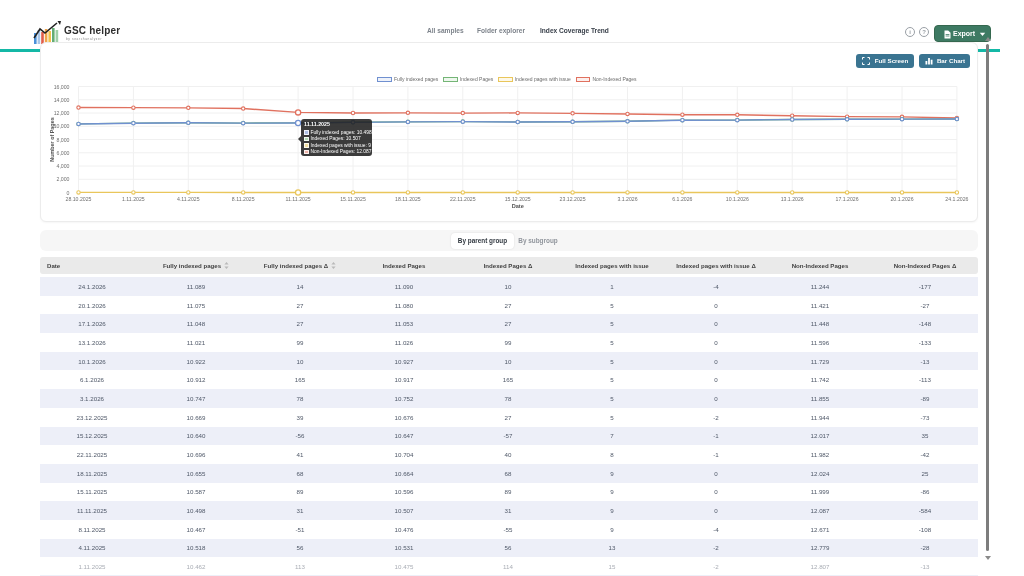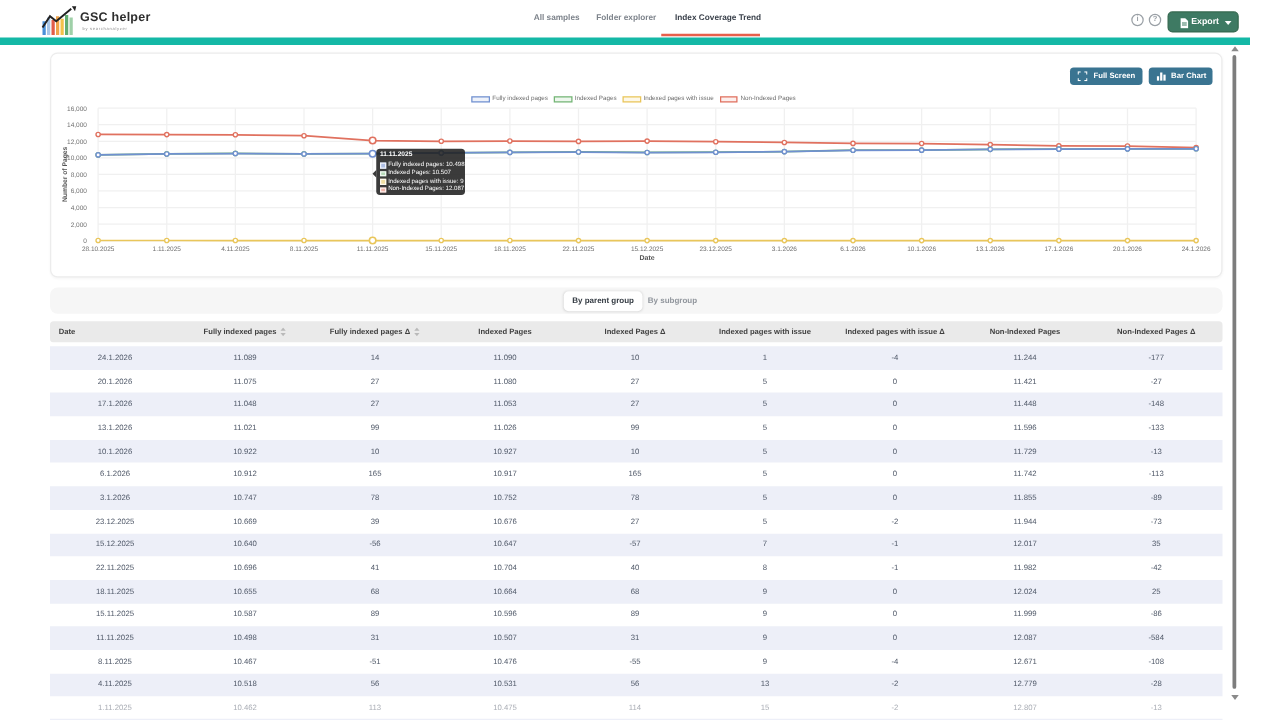--- a/index.html
+++ b/index.html
@@ -1,20 +1,20 @@
 <!DOCTYPE html>
 <html><head><meta charset="utf-8">
 <style>
 * { margin:0; padding:0; box-sizing:border-box; }
 html,body { width:1024px; height:576px; overflow:hidden; background:#fff;
   font-family:"Liberation Sans", sans-serif; }
 .abs { position:absolute; }
 
-#hdr { position:absolute; left:0; top:0; width:1000px; height:36px; background:#fff;
-  border-bottom:6px solid #14b8a6; }
+#hdr { position:absolute; left:0; top:16px; width:1000px; height:36px; background:#fff;
+  border-bottom:3px solid #14b8a6; }
 #logo-txt { position:absolute; left:64px; top:9px; font-size:10px; font-weight:bold;
   color:#2e2e2e; letter-spacing:0.2px; }
 #logo-sub { position:absolute; left:66px; top:21px; font-size:3.2px; color:#8a8a8a;
   letter-spacing:0.6px; }
 .tab { position:absolute; top:11px; font-size:6.6px; color:#7d838b; font-weight:bold; }
 #tab3 { color:#3a414b; }
 #tabline { position:absolute; left:529px; top:27px; width:79px; height:2px; background:#e8604c; }
 .cicon { position:absolute; top:11px; width:10px; height:10px; border:1px solid #9aa0a6;
   border-radius:50%; color:#9aa0a6; font-size:6px; text-align:center; line-height:9px; font-weight:bold; }
 #exportbtn { position:absolute; left:934px; top:9px; width:56.5px; height:16.5px;

